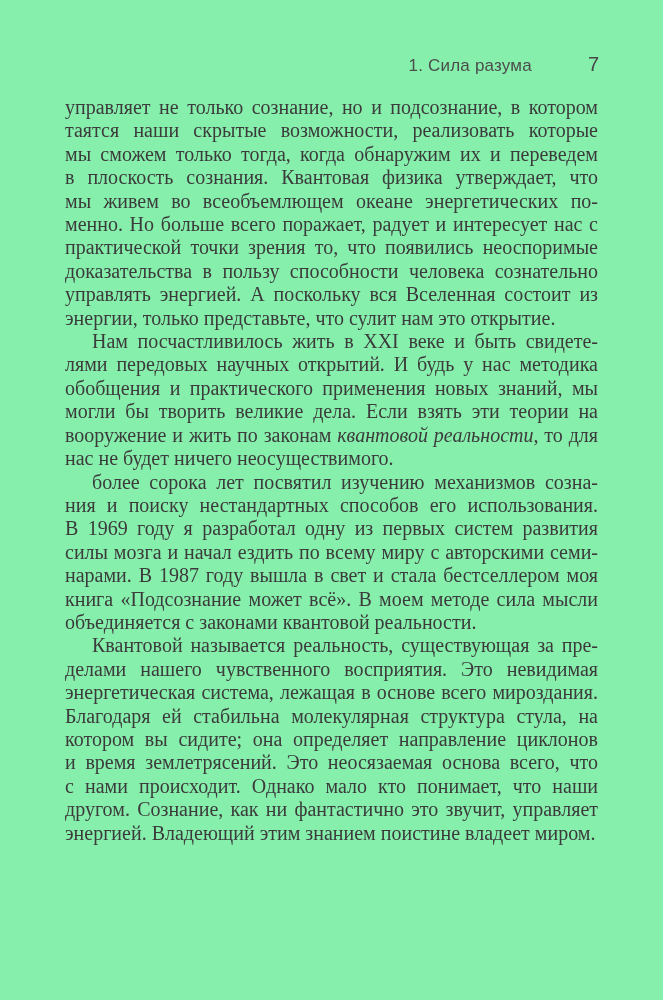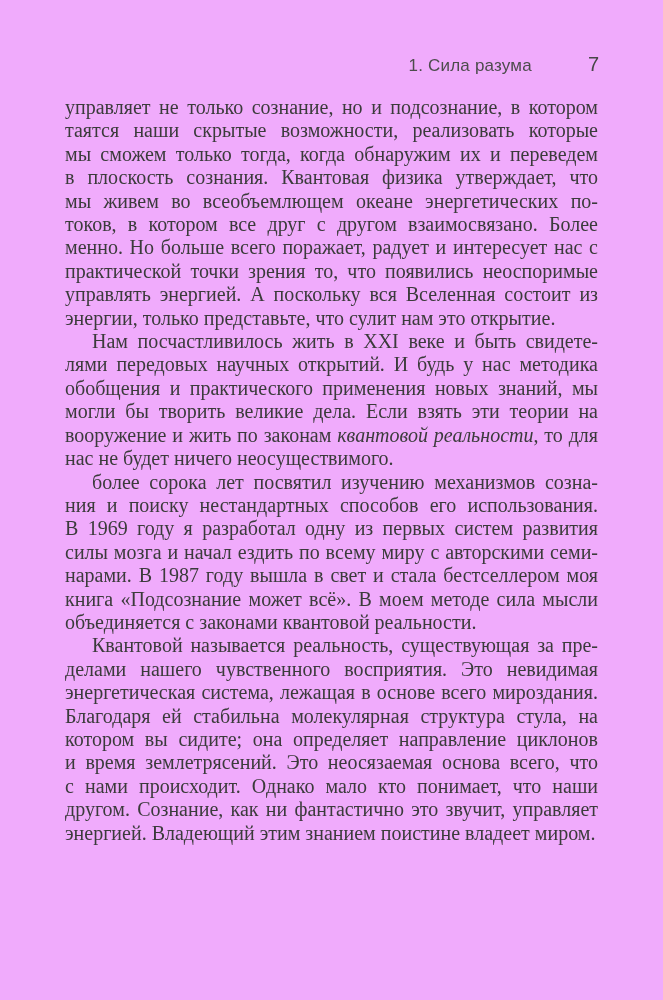--- a/index.html
+++ b/index.html
@@ -4,21 +4,21 @@
 <style>
   html, body {
     margin: 0;
     padding: 0;
     background: #ffffff;
   }
   .page {
     position: relative;
     width: 663px;
     height: 1000px;
-    background: #f0abfc;
+    background: #86efac;
     overflow: hidden;
     box-sizing: border-box;
   }
   .running-header {
     display: flex;
     justify-content: flex-end;
     align-items: baseline;
     padding: 53px 64px 0 65px;
     font-family: "Liberation Sans", "DejaVu Sans", sans-serif;
     color: #4c4c4c;
@@ -68,23 +68,23 @@
     <span class="running-title">1. Сила разума</span>
     <span class="page-number">7</span>
   </div>
   <div class="content">
       <div class="paragraph">
         <div class="text-line"><span class="seg">управляет не только сознание, но и подсознание, в котором</span></div>
         <div class="text-line"><span class="seg">таятся наши скрытые возможности, реализовать которые</span></div>
         <div class="text-line"><span class="seg">мы сможем только тогда, когда обнаружим их и переведем</span></div>
         <div class="text-line"><span class="seg">в плоскость сознания. Квантовая физика утверждает, что</span></div>
         <div class="text-line"><span class="seg">мы живем во всеобъемлющем океане энергетических по-</span></div>
-        <div class="text-line"><span class="seg">токов, в котором все друг с другом взаимосвязано. Более</span></div>
         <div class="text-line"><span class="seg">менно. Но больше всего поражает, радует и интересует нас с</span></div>
         <div class="text-line"><span class="seg">практической точки зрения то, что появились неоспоримые</span></div>
+        <div class="text-line"><span class="seg">доказательства в пользу способности человека сознательно</span></div>
         <div class="text-line"><span class="seg">управлять энергией. А поскольку вся Вселенная состоит из</span></div>
         <div class="text-line last"><span class="seg">энергии, только представьте, что сулит нам это открытие.</span></div>
       </div>
       <div class="paragraph indent">
         <div class="text-line"><span class="seg">Нам посчастливилось жить в XXI веке и быть свидете-</span></div>
         <div class="text-line"><span class="seg">лями передовых научных открытий. И будь у нас методика</span></div>
         <div class="text-line"><span class="seg">обобщения и практического применения новых знаний, мы</span></div>
         <div class="text-line"><span class="seg">могли бы творить великие дела. Если взять эти теории на</span></div>
         <div class="text-line"><span class="seg">вооружение и жить по законам </span><span class="seg-italic">квантовой реальности</span><span class="seg">, то для</span></div>
         <div class="text-line last"><span class="seg">нас не будет ничего неосуществимого.</span></div>

